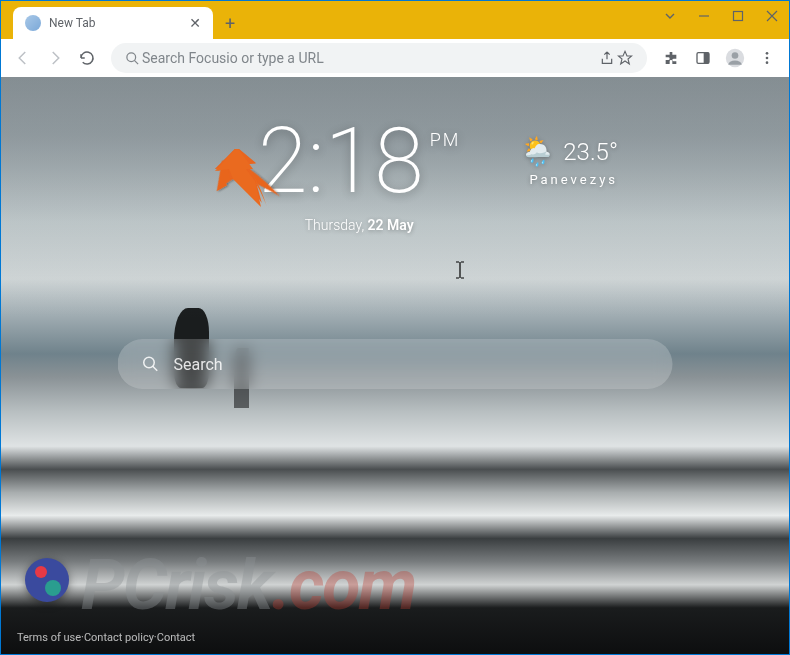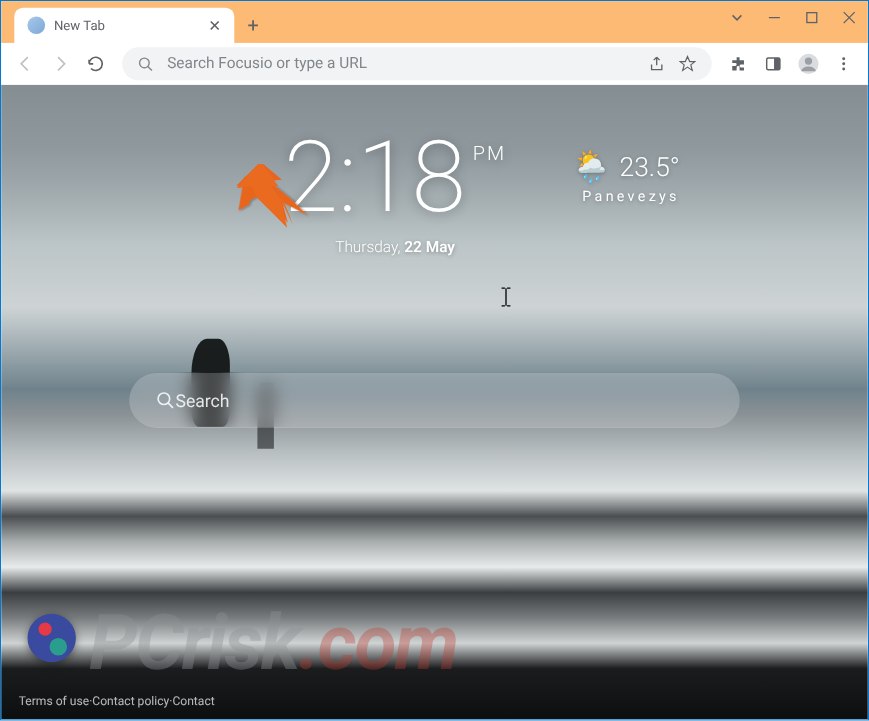--- a/index.html
+++ b/index.html
@@ -9,21 +9,21 @@
   height: 655px;
   overflow: hidden;
   border: 1px solid #0078d4;
   position: relative;
   background: #fff;
 }
 
 
 .title-bar {
   height: 38px;
-  background: #fdba74;
+  background: #eab308;
   display: flex;
   align-items: flex-start;
   position: relative;
 }
 
 .tab {
   margin-top: 6px;
   margin-left: 12px;
   height: 32px;
   background: #fff;
@@ -89,21 +89,21 @@
 .tool-icon.disabled { color: #bdc1c6; }
 
 .omnibox {
   flex: 1;
   height: 30px;
   background: #f1f3f4;
   border-radius: 15px;
   display: flex;
   align-items: center;
   padding: 0 14px;
-  gap: 12px;
+  gap: 2px;
   margin: 0 6px;
 }
 
 .omnibox-text { color: #80868b; font-size: 14px; flex: 1; }
 
 .right-icons { display: flex; align-items: center; gap: 4px; }
 
 
 .content {
   position: relative;
@@ -198,20 +198,21 @@
   left: 50%;
   transform: translateX(-50%);
   width: 555px;
   height: 50px;
   background: rgba(255,255,255,0.2);
   backdrop-filter: blur(8px);
   border-radius: 25px;
   display: flex;
   align-items: center;
   padding: 0 24px;
+  gap: 14px;
 }
 
 .search-widget-text { color: rgba(255,255,255,0.85); font-size: 16px; }
 
 
 .arrow {
   position: absolute;
   top: 72px;
   left: 214px;
   pointer-events: none;

